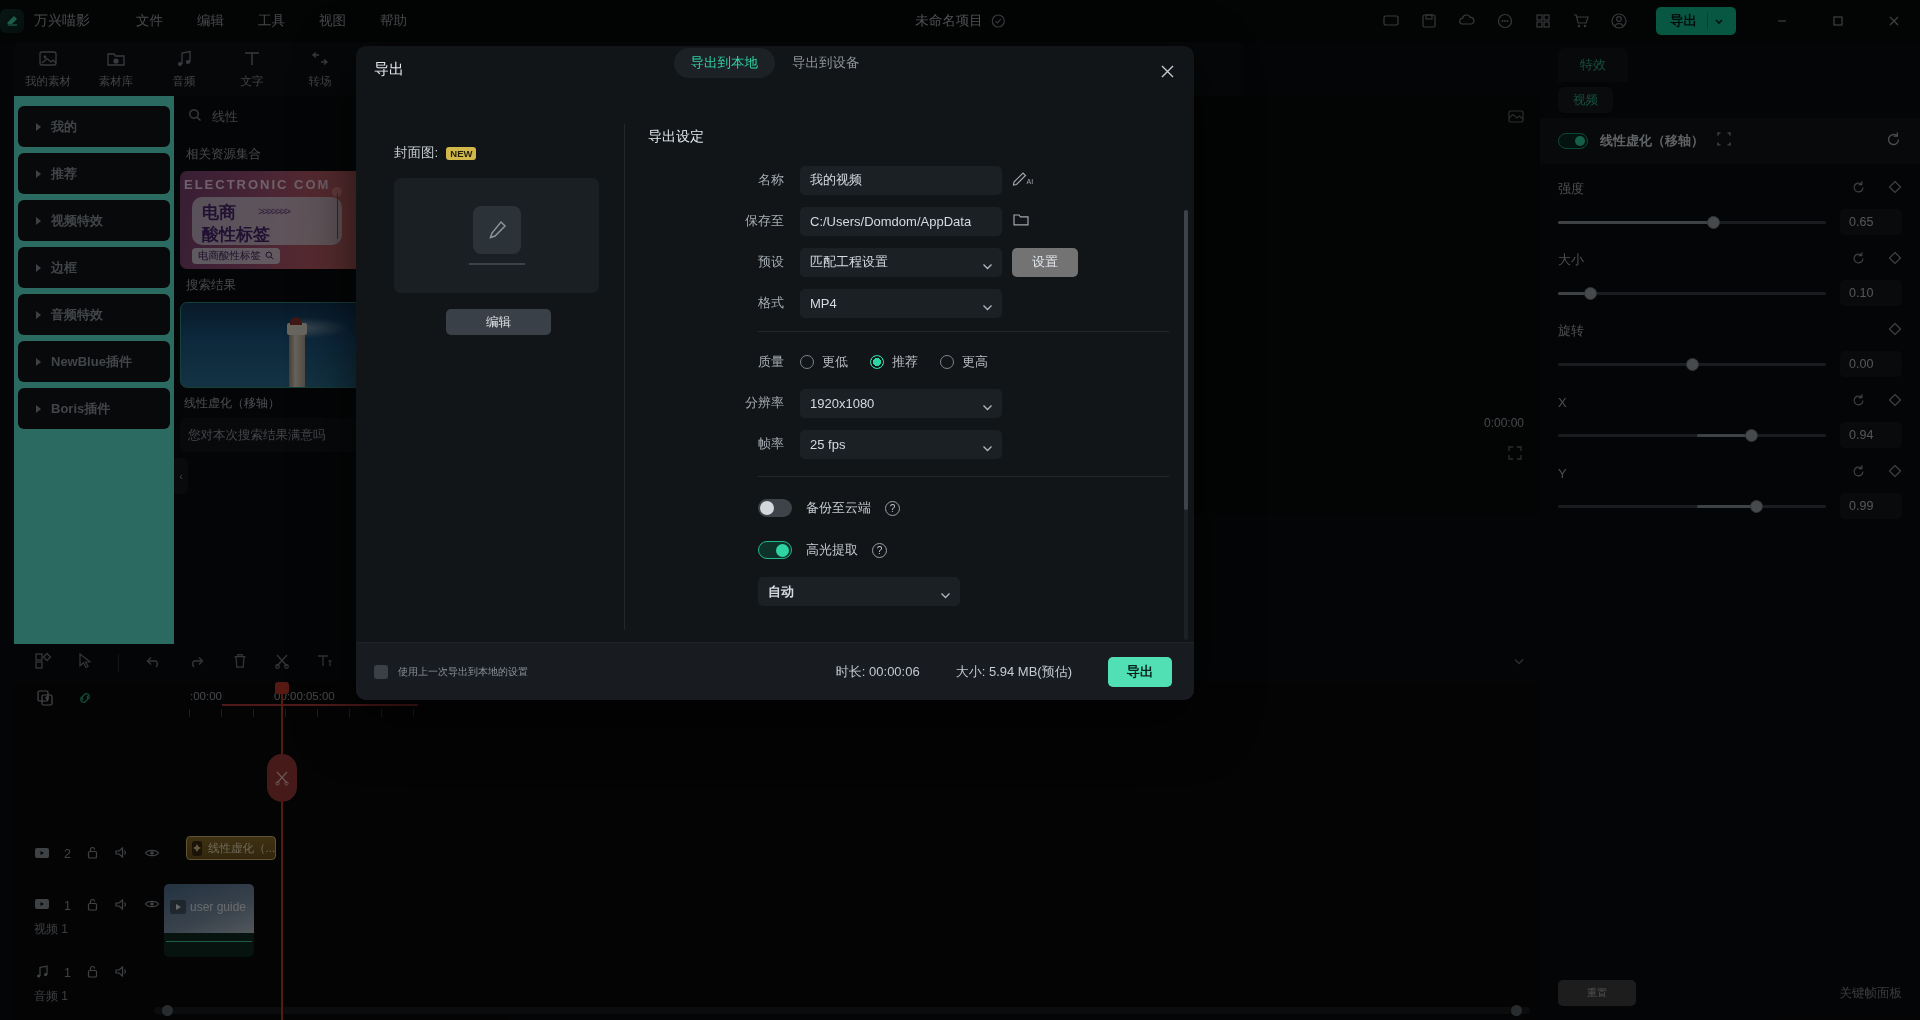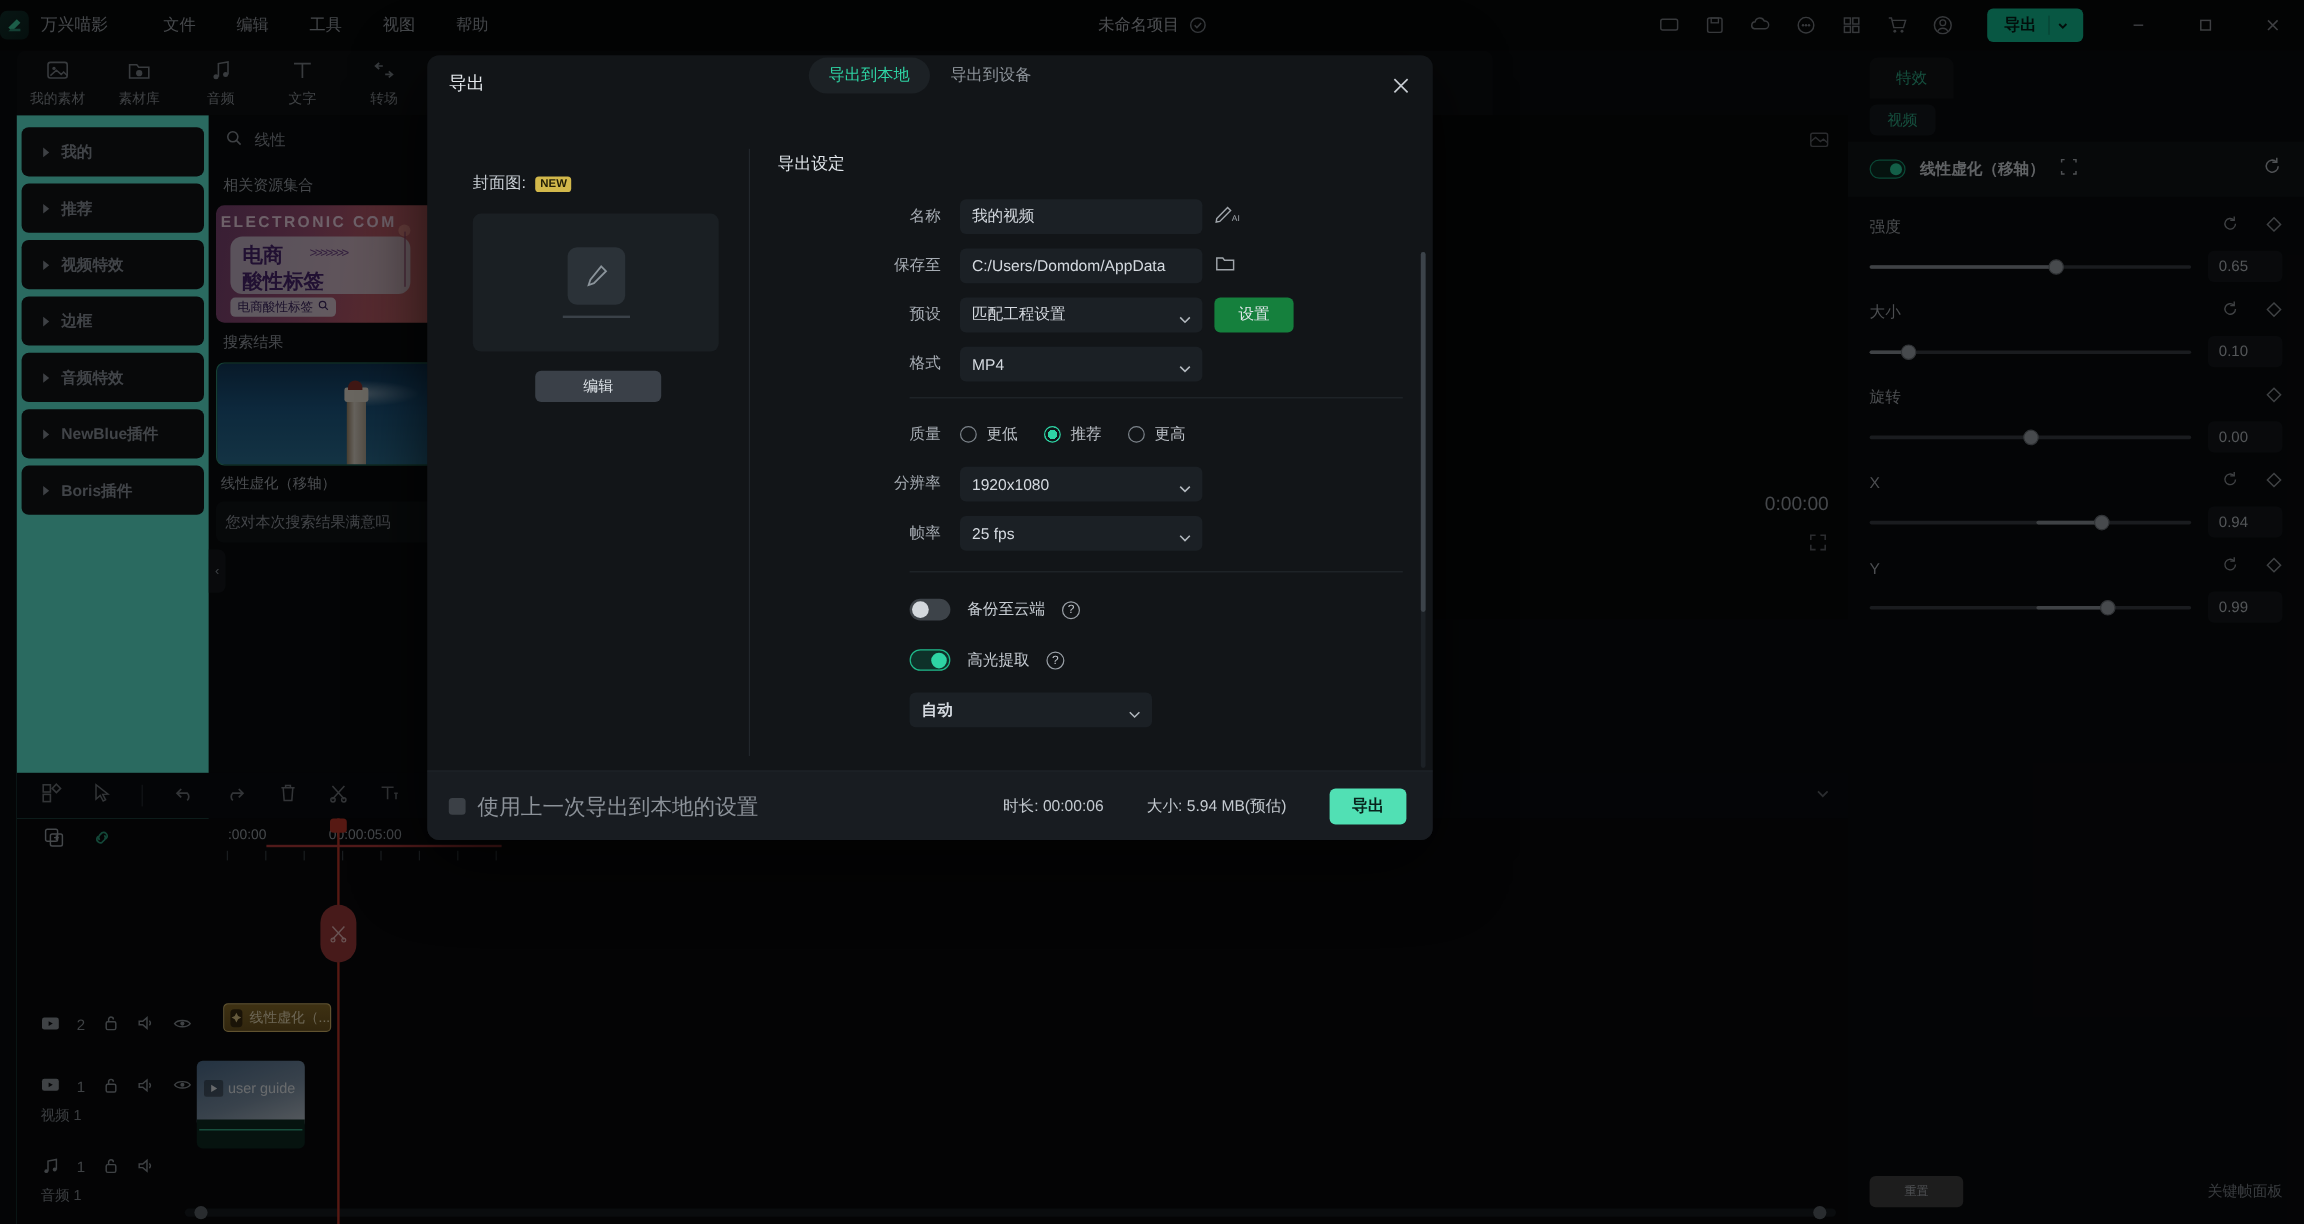--- a/index.html
+++ b/index.html
@@ -127,21 +127,21 @@
     background: #14181c; border-radius: 0 6px 6px 0; display: flex;
     align-items: center; justify-content: center; color: #8a9098; font-size: 11px;
   }
 
   
   .preview {
     position: absolute; top: 96px; left: 382px; right: 380px; height: 420px;
     background: #08090b;
   }
   .prev-ico { position: absolute; right: 14px; top: 12px; opacity: .6; }
-  .prev-tc { position: absolute; right: 16px; bottom: 86px; font-size: 16px; color: #9aa0a7; }
+  .prev-tc { position: absolute; right: 16px; bottom: 86px; font-size: 12px; color: #9aa0a7; }
   .prev-exp { position: absolute; right: 16px; bottom: 50px; opacity: .6; }
 
   
   .tl-toolbar {
     position: absolute; left: 14px; right: 380px; top: 644px; height: 38px;
     background: #0b0d10; display: flex; align-items: center; gap: 24px; padding-left: 20px;
   }
   .tl-toolbar .ti { opacity: .72; }
   .tl-divider { width: 1px; height: 18px; background: #2a2f35; }
   .tl-right-ico { position: absolute; right: 14px; top: 10px; opacity: .6; }
@@ -261,21 +261,21 @@
   .fctl { flex: 1; display: flex; align-items: center; gap: 10px; }
   .inputbox {
     width: 202px; height: 29px; background: #1b2025; border-radius: 5px;
     display: flex; align-items: center; padding: 0 10px; font-size: 13px; color: #d5dae0;
     position: relative; overflow: hidden; white-space: nowrap;
   }
   .inputbox .chev { position: absolute; right: 9px; top: 11px; }
   .ai-ico { opacity: .8; }
   .folder-ico { opacity: .8; }
   .btn-setting {
-    width: 66px; height: 29px; background: #15803d; border-radius: 5px;
+    width: 66px; height: 29px; background: #737373; border-radius: 5px;
     color: #e2e7ec; font-size: 13px; display: flex; align-items: center; justify-content: center;
   }
   .hr { height: 1px; background: #22272c; margin: 12px 0 14px 110px; }
   .radios { display: flex; align-items: center; gap: 22px; }
   .radio { display: flex; align-items: center; gap: 8px; font-size: 13px; color: #b9bec4; }
   .rdot { width: 14px; height: 14px; border-radius: 50%; border: 1.6px solid #7d848b; }
   .rdot.sel { border-color: #2ed4a4; background: radial-gradient(circle, #2ed4a4 0 4px, #0f1417 4px 6px, #2ed4a4 6px); }
   .togrow { display: flex; align-items: center; gap: 14px; height: 34px; margin-bottom: 8px; padding-left: 110px; }
   .togrow .tlab { font-size: 13px; color: #c6ccd2; }
   .tog2 { width: 34px; height: 18px; border-radius: 10px; position: relative; }
@@ -287,21 +287,21 @@
   .auto-row { padding-left: 110px; margin-top: 10px; font-weight: bold; }
 
   .m-scrollbar { position: absolute; right: 6px; top: 112px; width: 4px; height: 430px; background: #1c2126; border-radius: 3px; }
   .m-scrollbar .th { position: absolute; top: 0; left: 0; width: 4px; height: 300px; background: #3c434a; border-radius: 3px; }
 
   .m-foot {
     height: 58px; flex: 0 0 auto; background: #181c21; display: flex; align-items: center;
     padding: 0 22px 0 18px; gap: 10px; border-top: 1px solid #1e2328;
   }
   .cbox { width: 14px; height: 14px; border-radius: 3px; background: #3b4046; }
-  .foot-lbl { font-size: 18px; color: #8c9299; }
+  .foot-lbl { font-size: 10px; color: #8c9299; }
   .m-foot .sp { flex: 1; }
   .stat { font-size: 13px; color: #c4cad0; margin-right: 26px; }
   .btn-export-main {
     width: 64px; height: 30px; background: #51e0b4; border-radius: 5px;
     color: #08241c; font-size: 13.5px; font-weight: bold;
     display: flex; align-items: center; justify-content: center;
   }
 </style>
 </head>
 <body>

